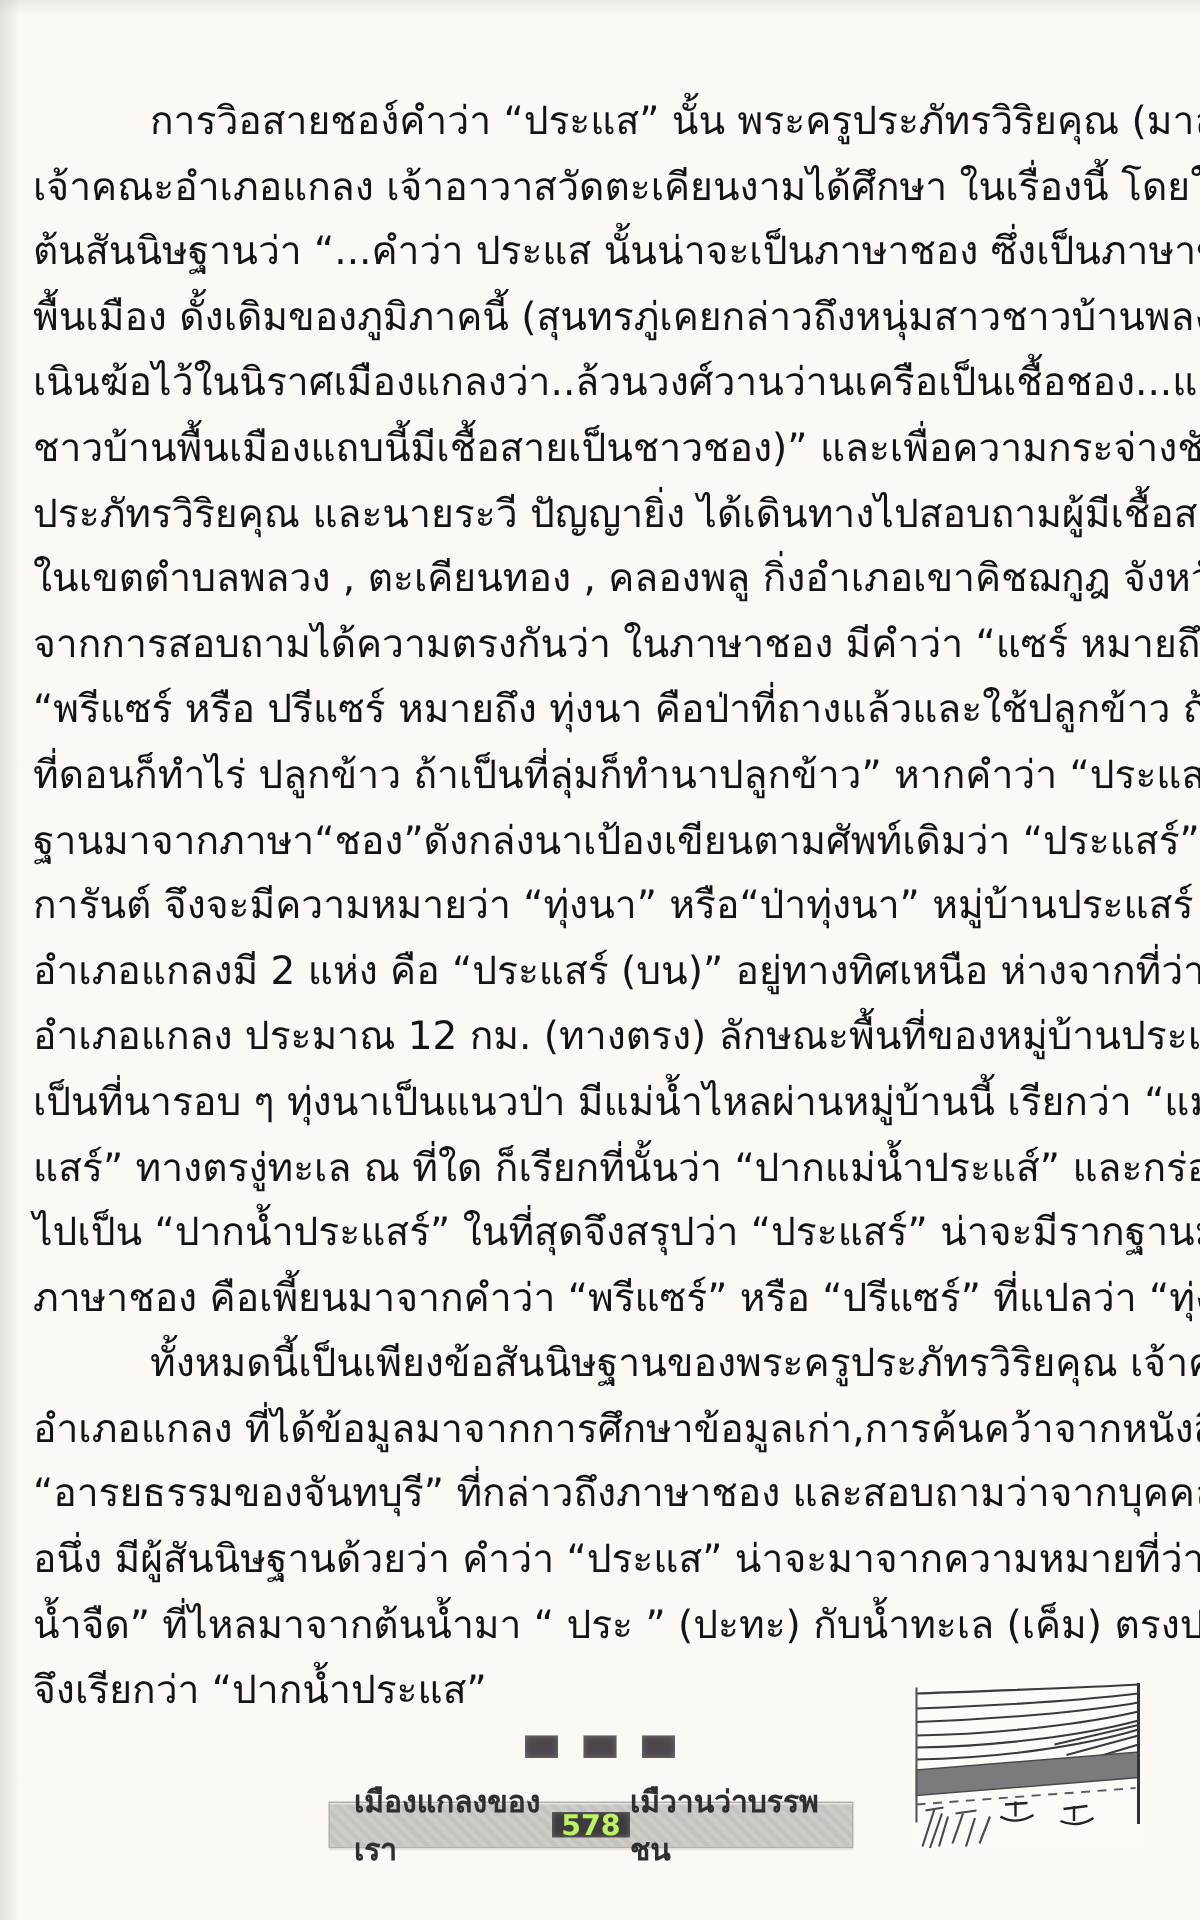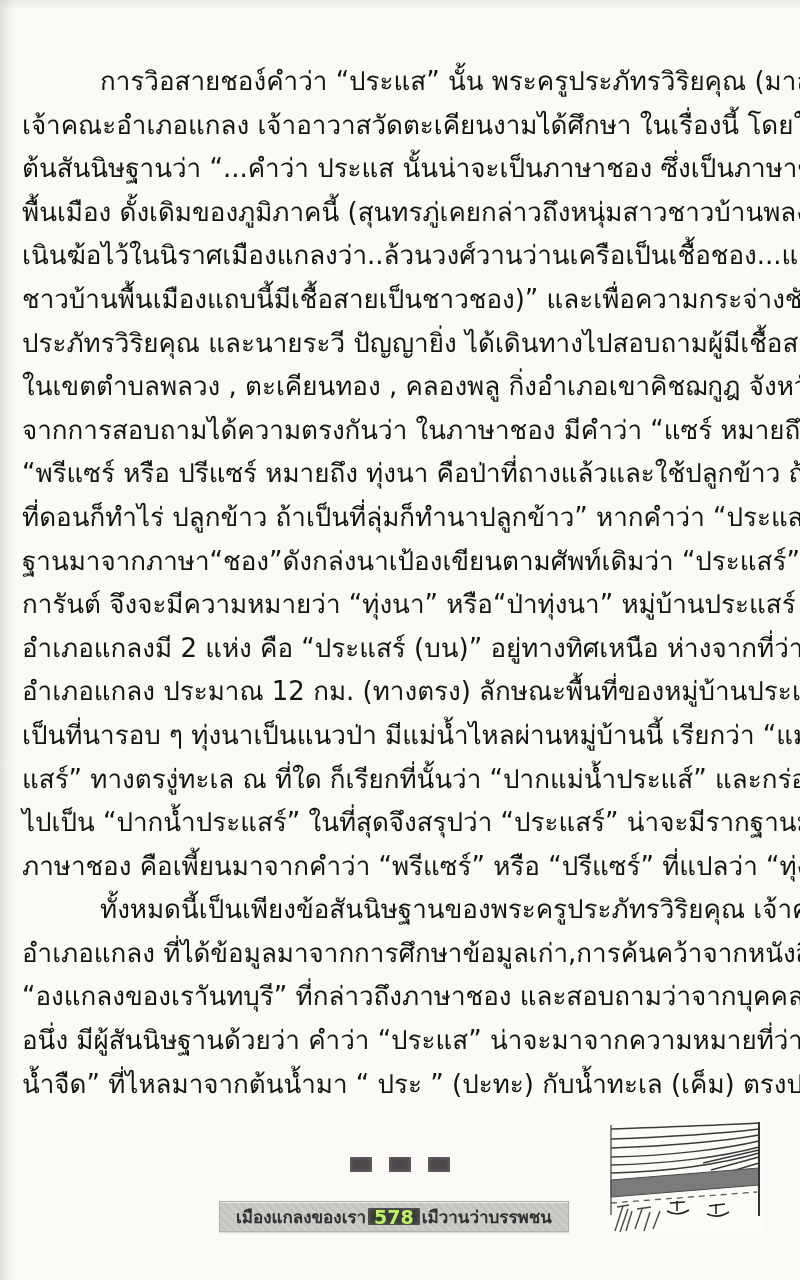--- a/index.html
+++ b/index.html
@@ -50,21 +50,21 @@
   }
   .footer-bar {
     position: absolute; left: 219px; top: 1201px; width: 350px; height: 31px;
     background: repeating-linear-gradient(45deg, #ccccc9 0 3px, #c4c3c0 3px 6px);
     border: 1px solid #b2b1ae;
     box-shadow: inset 0 1px 0 #e6e5e1, 0 1px 1px rgba(0,0,0,0.12);
     display: flex; align-items: center; justify-content: space-between;
     padding: 0 16px; box-sizing: border-box;
   }
   .footer-bar .label {
-    font-size: 17px; font-weight: bold; color: #2e2e2e;
+    font-size: 20px; font-weight: bold; color: #2e2e2e;
   }
   .footer-bar .pagenum {
     min-width: 52px; height: 17px;
     background: #3c3c3c;
     color: #bef264;
     font-size: 19px; font-weight: bold;
     display: flex; align-items: center; justify-content: center;
     box-shadow: inset 0 0 4px rgba(255,255,255,0.25);
   }
   .illustration {
@@ -92,23 +92,24 @@
     <div class="line"><span>ฐานมาจากภาษา“ชอง”ดังกล่งนาเป้องเขียนตามศัพท์เดิมว่า </span><span class="b">“ประแสร์”</span></div>
     <div class="line"><span>การันต์ จึงจะมีความหมายว่า “ทุ่งนา” หรือ“ป่าทุ่งนา” หมู่บ้านประแสร์ ในเขต</span></div>
     <div class="line"><span>อำเภอแกลงมี 2 แห่ง คือ “ประแสร์ (บน)” อยู่ทางทิศเหนือ ห่างจากที่ว่าการ</span></div>
     <div class="line"><span>อำเภอแกลง ประมาณ 12 กม. (ทางตรง) ลักษณะพื้นที่ของหมู่บ้านประแส (บน)</span></div>
     <div class="line"><span>เป็นที่นารอบ ๆ ทุ่งนาเป็นแนวป่า มีแม่น้ำไหลผ่านหมู่บ้านนี้ เรียกว่า “แม่น้ำประ</span></div>
     <div class="line"><span>แสร์” ทางตรงู่ทะเล ณ ที่ใด ก็เรียกที่นั้นว่า </span><span class="b">“ปากแม่น้ำประแส์”</span><span> และกร่อน</span></div>
     <div class="line"><span>ไปเป็น “ปากน้ำประแสร์” ในที่สุดจึงสรุปว่า “ประแสร์” น่าจะมีรากฐานมาจาก</span></div>
     <div class="line nojust"><span>ภาษาชอง คือเพี้ยนมาจากคำว่า “พรีแซร์” หรือ “ปรีแซร์” ที่แปลว่า “ทุ่งนา”</span></div>
     <div class="line" style="text-indent: 78px;"><span>ทั้งหมดนี้เป็นเพียงข้อสันนิษฐานของพระครูประภัทรวิริยคุณ เจ้าคณะ</span></div>
     <div class="line"><span>อำเภอแกลง ที่ได้ข้อมูลมาจากการศึกษาข้อมูลเก่า,การค้นคว้าจากหนังสือเรื่อง</span></div>
-    <div class="line"><span class="b">“องแกลงของเราันทบุรี”</span><span> ที่กล่าวถึงภาษาชอง และสอบถามว่าจากบุคคลหลายที่</span></div>
+    <div class="line"><span class="b">“อารยธรรมของจันทบุรี”</span><span> ที่กล่าวถึงภาษาชอง และสอบถามว่าจากบุคคลหลายที่</span></div>
     <div class="line"><span>อนึ่ง มีผู้สันนิษฐานด้วยว่า คำว่า “ประแส” น่าจะมาจากความหมายที่ว่า “กระแส</span></div>
     <div class="line"><span>น้ำจืด” ที่ไหลมาจากต้นน้ำมา “ ประ ” (ปะทะ) กับน้ำทะเล (เค็ม) ตรงปากน้ำ</span></div>
+    <div class="line nojust"><span>จึงเรียกว่า </span><span class="b">“ปากน้ำประแส”</span></div>
   </div>
 
 <div class="divider">
     <div class="sq"></div>
     <div class="sq"></div>
     <div class="sq"></div>
   </div>
 
 <div class="footer-bar">
   <span class="label">เมืองแกลงของเรา</span>

